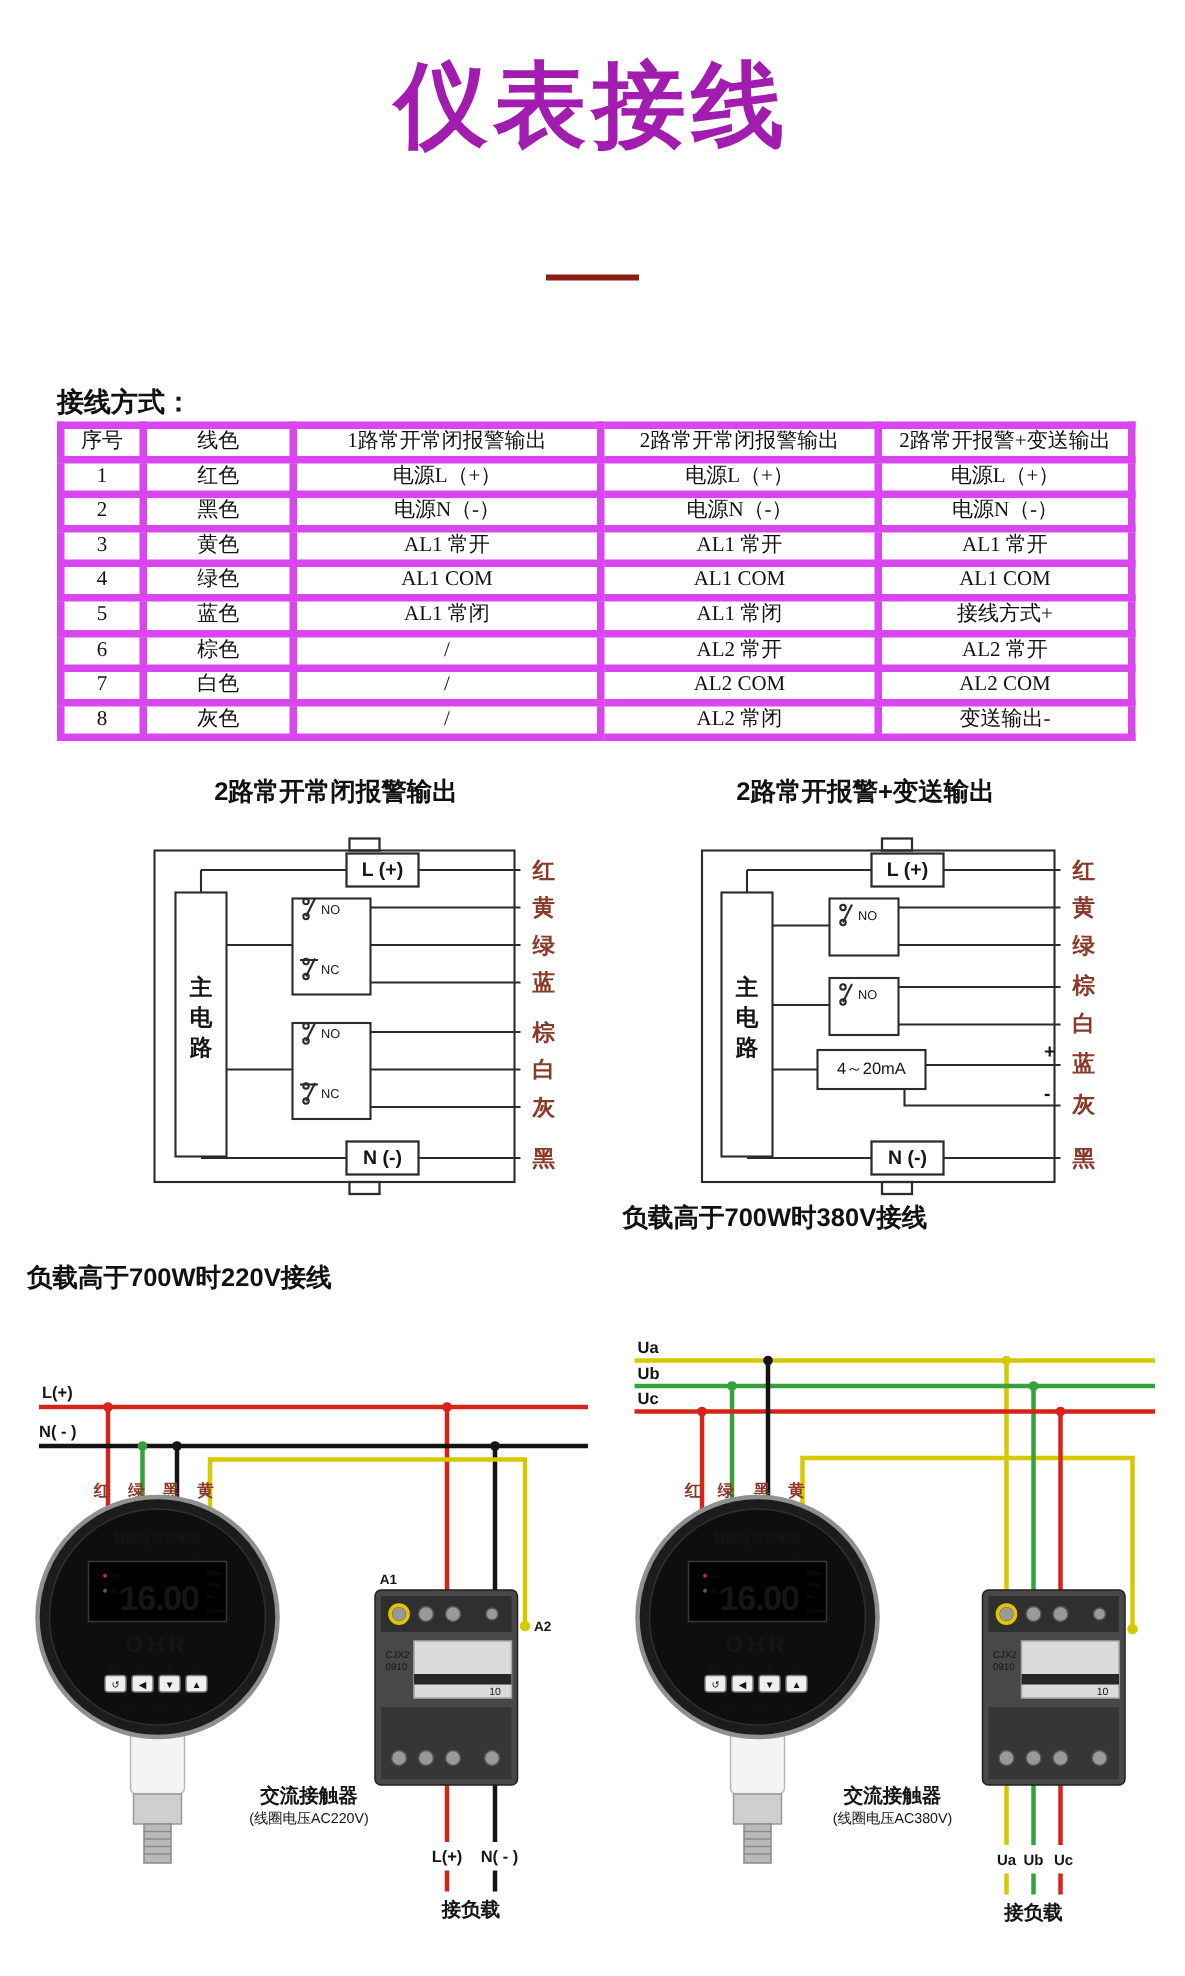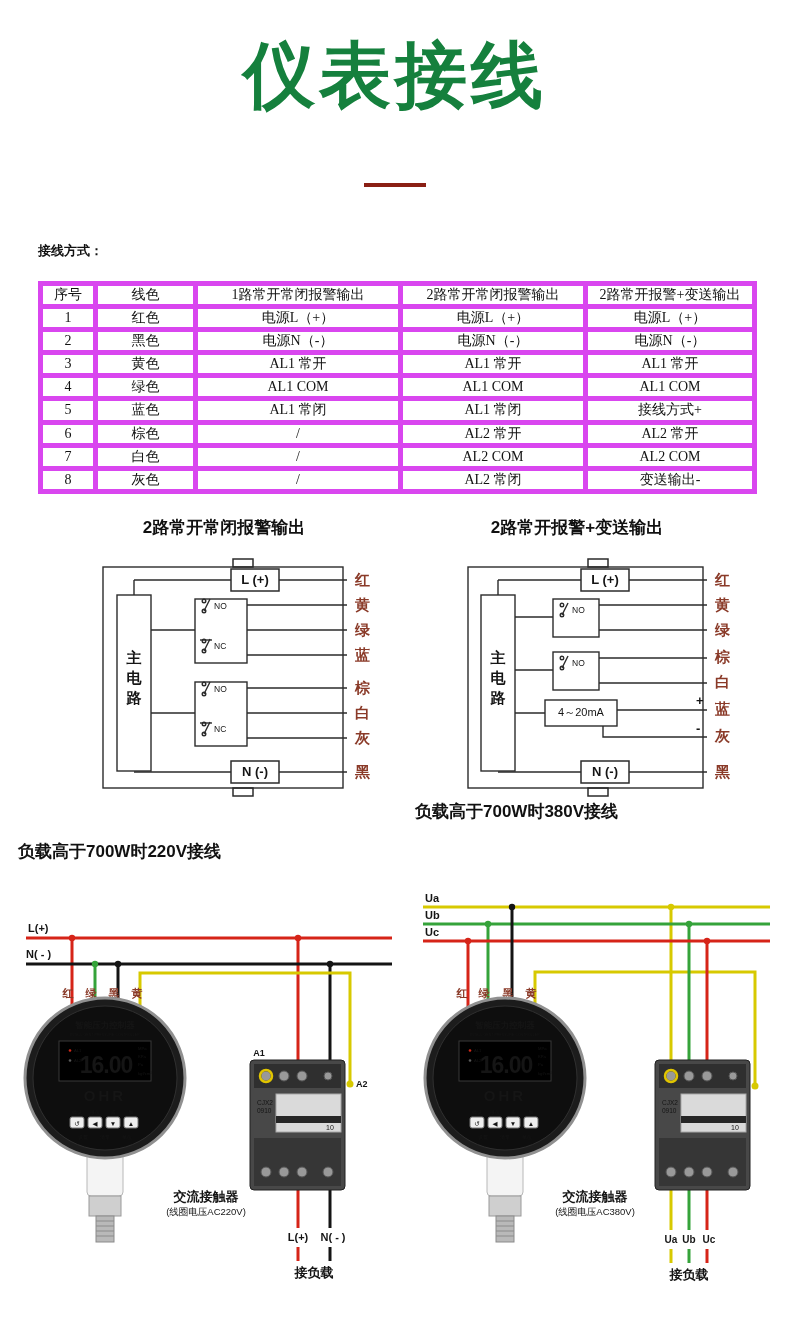--- a/index.html
+++ b/index.html
@@ -1,24 +1,24 @@
 <!DOCTYPE html>
 <html><head>
 <meta charset="utf-8">
 <style>
   *{box-sizing:border-box}
   body{margin:0;background:#fff}
   .page{position:relative;width:790px;height:1317px;background:#fff;overflow:hidden;
         font-family:"Liberation Sans",sans-serif;color:#111}
   .main-title{position:absolute;top:28px;left:0;width:100%;margin:0;text-align:center;
-        font-size:72px;font-weight:900;letter-spacing:4px;color:#15803d}
+        font-size:62px;font-weight:900;letter-spacing:4px;color:#a21caf}
   .title-underline{position:absolute;top:183px;left:50%;transform:translateX(-50%);
         width:62px;height:4px;background:#8a1f14}
-  .table-caption{position:absolute;top:242px;left:38px;font-family:"Liberation Serif",serif;
-        font-size:13px;font-weight:bold}
+  .table-caption{position:absolute;top:256px;left:38px;font-family:"Liberation Serif",serif;
+        font-size:18px;font-weight:bold}
   .wire-table{position:absolute;top:281px;left:38px;width:714px;border-collapse:collapse;
         font-family:"Liberation Serif",serif;font-size:14px;text-align:center;table-layout:fixed}
   .wire-table th,.wire-table td{border:5px solid #d946ef;font-weight:normal;padding:1px 2px;
         height:21px;line-height:1.15}
   .sch-title{position:absolute;font-size:17px;font-weight:bold;text-align:center}
   .sub-title{position:absolute;font-size:17px;font-weight:bold}
   svg{position:absolute}
   #svg-sch1{left:83px;top:553px}
   #svg-sch2{left:453px;top:553px}
   #svg-w220{left:8px;top:860px}

